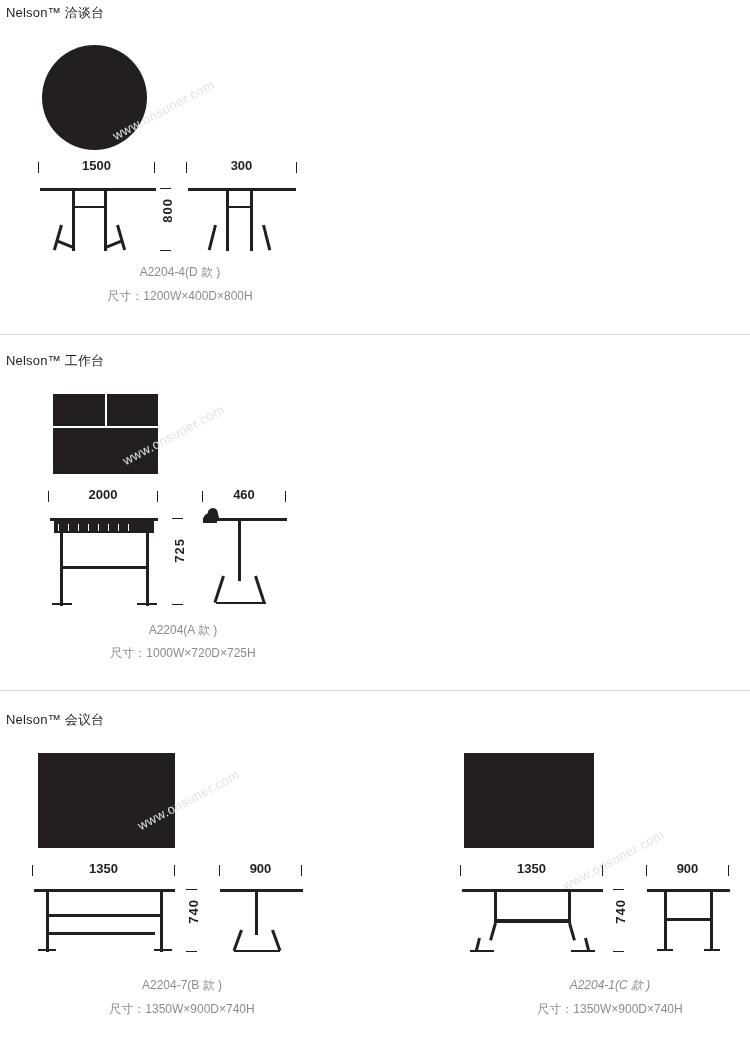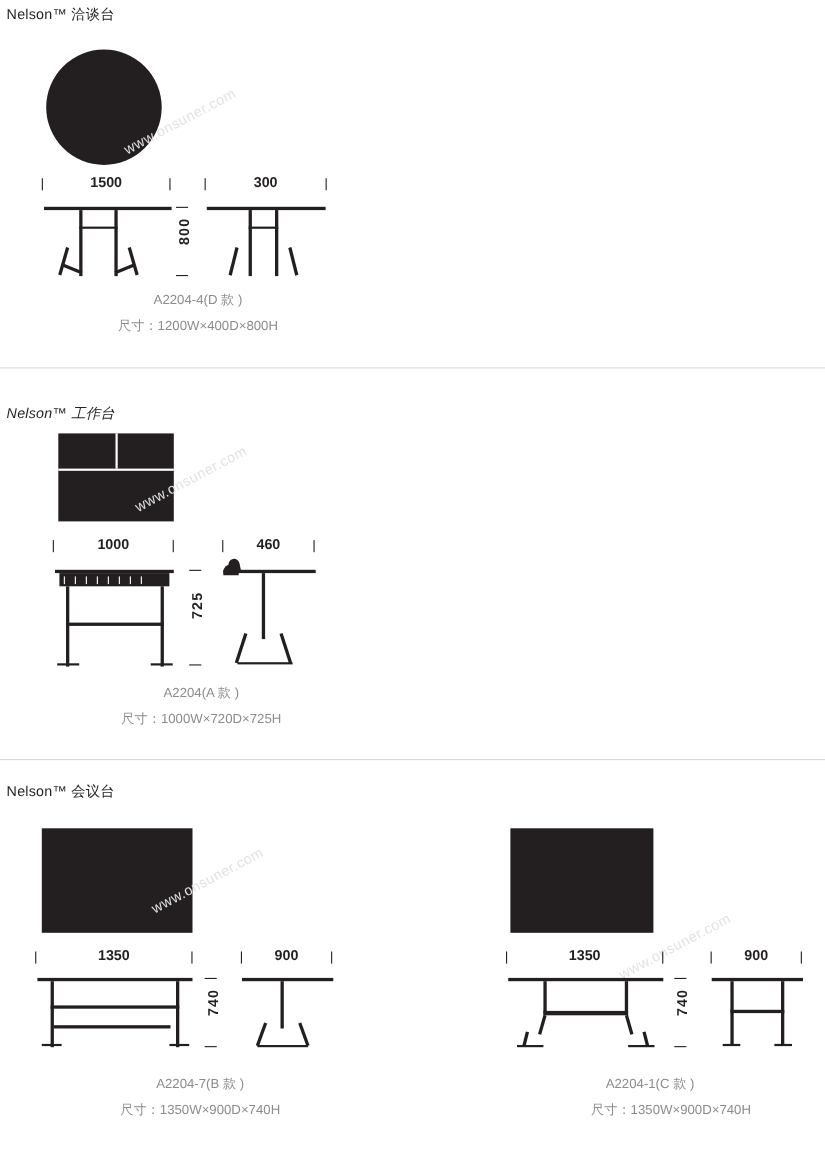--- a/index.html
+++ b/index.html
@@ -169,32 +169,32 @@
   </div>
 
   <div class="caption code cap-center" style="left:180px; top:264px;">A2204-4(D 款 )</div>
   <div class="caption spec cap-center" style="left:180px; top:288px;">尺寸：1200W×400D×800H</div>
 
   <div class="divider" style="top:334px;"></div>
 </div>
 
 <div class="section">
 
-  <div class="sec-title" style="top:367px;font-style:italic;">Nelson™ 工作台</div>
+  <div class="sec-title" style="top:352px;">Nelson™ 工作台</div>
 
   <div class="rect-top" style="left:53px; top:394px; width:105px; height:80px;"></div>
   <div class="rect-line" style="left:53px; top:426px; width:105px;"></div>
   <div class="vrect-line" style="left:105px; top:394px; height:32px;"></div>
 
   <div class="wm" style="left:120px; top:455px;">www.onsuner.com</div>
 
   <div class="dim-wrap" style="left:48px; top:487px; width:110px; height:20px;">
     <div class="dim-tick" style="left:0;"></div>
     <div class="dim-tick" style="left:109px;"></div>
-    <div class="dim-label" style="left:0; width:110px;">1000</div>
+    <div class="dim-label" style="left:0; width:110px;">2000</div>
   </div>
 
   <div class="dim-wrap" style="left:202px; top:487px; width:84px; height:20px;">
     <div class="dim-tick" style="left:0;"></div>
     <div class="dim-tick" style="left:83px;"></div>
     <div class="dim-label" style="left:0; width:84px;">460</div>
   </div>
 
   <div>
     <div class="bar" style="left:50px; top:518px; width:108px; height:3px;"></div>
@@ -318,15 +318,15 @@
     <div class="bar" style="left:657px; top:949px; width:16px; height:2px;"></div>
     <div class="bar" style="left:704px; top:949px; width:16px; height:2px;"></div>
   </div>
 
   <div class="vdim" style="left:613px; top:887px;">
     <div class="vdim-tick" style="left:0; top:2px;"></div>
     <div class="vdim-tick" style="left:0; top:64px;"></div>
     <div class="vdim-label" style="left:0px; top:12px;">740</div>
   </div>
 
-  <div class="caption code cap-center" style="left:591px; top:977px;">A2204-1(C 款 )</div>
+  <div class="caption code cap-center" style="left:610px; top:977px;font-style:italic;">A2204-1(C 款 )</div>
   <div class="caption spec cap-center" style="left:610px; top:1001px;">尺寸：1350W×900D×740H</div>
 </div>
 
 </body></html>

